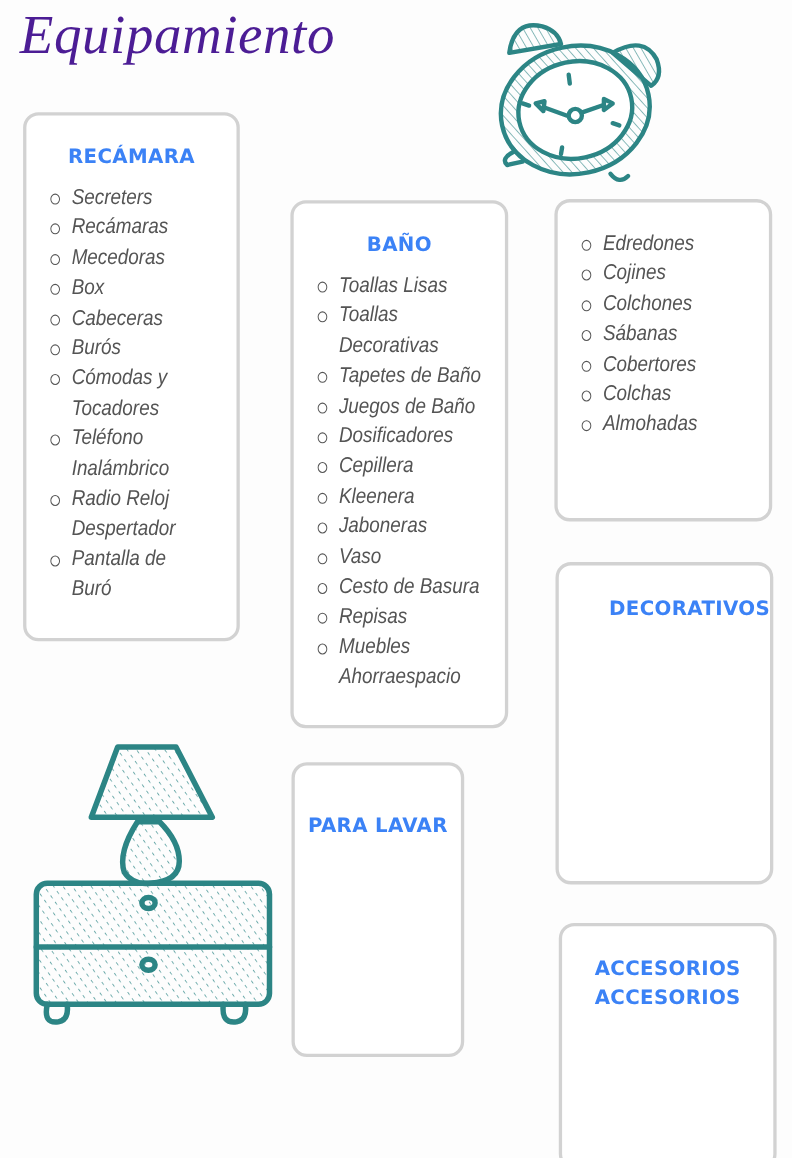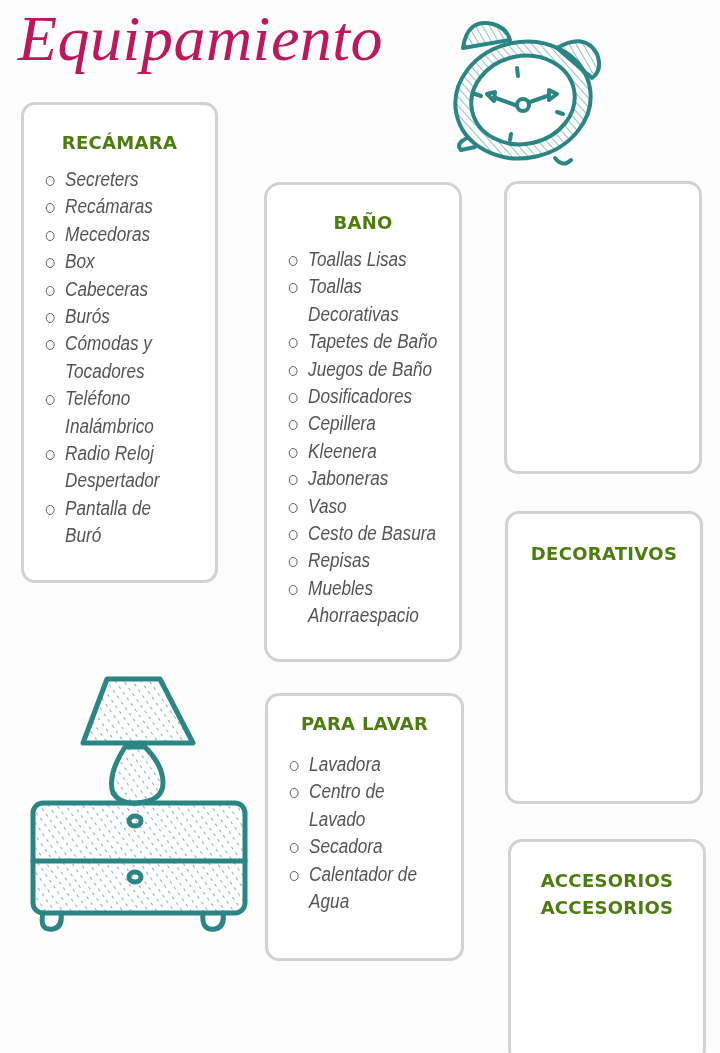--- a/index.html
+++ b/index.html
@@ -4,28 +4,28 @@
 <style>
   html, body { margin:0; padding:0; }
   body {
     width:720px; height:1053px; position:relative; overflow:hidden;
     background:#fdfdfd;
     font-family:"Liberation Sans Narrow","Liberation Sans", sans-serif;
   }
   .title {
     position:absolute; left:18px; top:2px;
     font-family:"Liberation Serif","DejaVu Serif", serif;
-    font-style:italic; font-size:64px; color:#be185d; letter-spacing:0.5px;
+    font-style:italic; font-size:50px; color:#4c1d95; letter-spacing:0.5px;
   }
   .card {
     position:absolute; box-sizing:border-box;
     border:3px solid #d2d2d2; border-radius:14px; background:#fff;
   }
   .card h2 {
-    margin:0; text-align:center; color:#4d7c0f;
+    margin:0; text-align:center; color:#3b82f6;
     font-family:"DejaVu Sans", sans-serif; font-weight:bold;
     font-size:18px; letter-spacing:0.3px; line-height:27px;
   }
   .card ul { list-style:none; margin:0; padding:0;font-style:italic; }
   .card li {
     position:relative; padding-left:24px;
     color:#545454; font-size:19.5px; line-height:27.4px;
     transform:scaleX(0.88); transform-origin:left center;
     white-space:nowrap;
   }
@@ -92,53 +92,56 @@
       <li><span>Box</span></li>
       <li><span>Cabeceras</span></li>
       <li><span>Burós</span></li>
       <li><span>Cómodas y</span><br><span>Tocadores</span></li>
       <li><span>Teléfono</span><br><span>Inalámbrico</span></li>
       <li><span>Radio Reloj</span><br><span>Despertador</span></li>
       <li><span>Pantalla de</span><br><span>Buró</span></li>
     </ul>
 </div>
 
-<div class="card" style="left:264px;top:182px;width:198px;height:480px;padding:24px 0 0 20px;border-radius:16px;">
+<div class="card" style="left:264px;top:182px;width:198px;height:480px;padding:24px 0 0 20px;">
   <h2 style="margin-left:-20px;margin-bottom:10px;">BAÑO</h2>
   <ul id="list-bano">
       <li><span>Toallas Lisas</span></li>
       <li><span>Toallas</span><br><span>Decorativas</span></li>
       <li><span>Tapetes de Baño</span></li>
       <li><span>Juegos de Baño</span></li>
       <li><span>Dosificadores</span></li>
       <li><span>Cepillera</span></li>
       <li><span>Kleenera</span></li>
       <li><span>Jaboneras</span></li>
       <li><span>Vaso</span></li>
       <li><span>Cesto de Basura</span></li>
       <li><span>Repisas</span></li>
       <li><span>Muebles</span><br><span>Ahorraespacio</span></li>
     </ul>
 </div>
 
 <div class="card" style="left:504px;top:181px;width:198px;height:293px;padding:24px 0 0 20px;">
+  <ul id="list-blancos">
+      <li><span>Edredones</span></li>
+      <li><span>Cojines</span></li>
+      <li><span>Colchones</span></li>
+      <li><span>Sábanas</span></li>
+      <li><span>Cobertores</span></li>
+      <li><span>Colchas</span></li>
+      <li><span>Almohadas</span></li>
+    </ul>
 </div>
 
 <div class="card" style="left:505px;top:511px;width:198px;height:293px;padding:26px 0 0 20px;">
-  <h2 style="margin-left:-20px;margin-bottom:12px;">DECORATIVOS</h2>
+  <h2 style="margin-left:-20px;margin-bottom:12px;text-align:right;">DECORATIVOS</h2>
 </div>
 
-<div class="card" style="left:265px;top:693px;width:199px;height:268px;padding:14px 0 0 20px;">
+<div class="card" style="left:265px;top:693px;width:157px;height:268px;padding:41px 0 0 20px;">
   <h2 style="margin-left:-20px;margin-bottom:14px;">PARA LAVAR</h2>
-  <ul id="list-para_lavar">
-      <li><span>Lavadora</span></li>
-      <li><span>Centro de</span><br><span>Lavado</span></li>
-      <li><span>Secadora</span></li>
-      <li><span>Calentador de</span><br><span>Agua</span></li>
-    </ul>
 </div>
 
 <div class="card" style="left:508px;top:839px;width:198px;height:224px;padding:25px 0 0 20px;">
   <h2 style="margin-left:-20px;margin-bottom:16px;">
     <span>ACCESORIOS</span><br>
     <span>ACCESORIOS</span>
   </h2>
 </div>
 
 </body></html>

